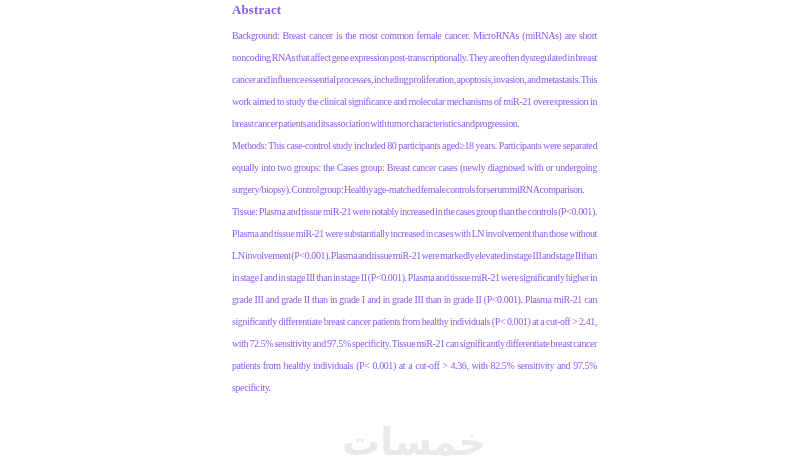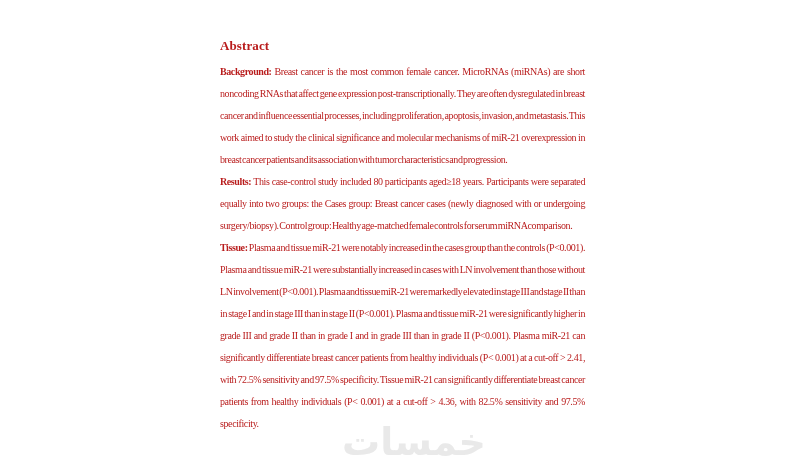--- a/index.html
+++ b/index.html
@@ -14,43 +14,42 @@
     overflow: hidden;
     font-family: "Liberation Serif", serif;
   }
   .page {
     position: absolute;
     inset: 0;
     background: #ffffff;
   }
   .content {
     position: absolute;
-    left: 220px;
+    left: 232px;
     top: 3px;
     width: 365px;
-    color: #b91c1c;
-    margin-top: 36px;
+    color: #8b5cf6;
   }
   .title {
     font-size: 13px;
     font-weight: bold;
     line-height: 14px;
     margin: 0 0 8px 0;
     letter-spacing: 0.1px;
   }
   .para {
     margin: 0;
     font-size: 10px;
     line-height: 22px;
     text-align: justify;
     letter-spacing: -0.4px;
     word-spacing: -1.5px;
   }
   .para .label {
-    font-weight: bold;
+    font-weight: normal;
   }
   .watermark {
     position: absolute;
     left: 342px;
     top: 420px;
     font-family: "DejaVu Sans", sans-serif;
     font-size: 38px;
     font-weight: bold;
     color: #e9e9e9;
     direction: rtl;
@@ -64,21 +63,21 @@
 <div class="page">
   <div class="content">
     <h1 class="title">Abstract</h1>
 
     <p class="para">
       <strong class="label">Background:</strong>
       <span>Breast cancer is the most common female cancer. MicroRNAs (miRNAs) are short noncoding RNAs that affect gene expression post-transcriptionally. They are often dysregulated in breast cancer and influence essential processes, including proliferation, apoptosis, invasion, and metastasis. This work aimed to study the clinical significance and molecular mechanisms of miR-21 overexpression in breast cancer patients and its association with tumor characteristics and progression.</span>
     </p>
 
     <p class="para">
-      <strong class="label">Results:</strong>
+      <strong class="label">Methods:</strong>
       <span>This case-control study included 80 participants aged≥18 years. Participants were separated equally into two groups: the Cases group: Breast cancer cases (newly diagnosed with or undergoing surgery/biopsy). Control group: Healthy age-matched female controls for serum miRNA comparison.</span>
     </p>
 
     <p class="para">
       <strong class="label">Tissue:</strong>
       <span>Plasma and tissue miR-21 were notably increased in the cases group than the controls (P&lt;0.001). Plasma and tissue miR-21 were substantially increased in cases with LN involvement than those without LN involvement (P&lt;0.001). Plasma and tissue miR-21 were markedly elevated in stage III and stage II than in stage I and in stage III than in stage II (P&lt;0.001). Plasma and tissue miR-21 were significantly higher in grade III and grade II than in grade I and in grade III than in grade II (P&lt;0.001). Plasma miR-21 can significantly differentiate breast cancer patients from healthy individuals (P&lt; 0.001) at a cut-off &gt; 2.41, with 72.5% sensitivity and 97.5% specificity. Tissue miR-21 can significantly differentiate breast cancer patients from healthy individuals (P&lt; 0.001) at a cut-off &gt; 4.36, with 82.5% sensitivity and 97.5% specificity.</span>
     </p>
   </div>
 
   <div class="watermark">خمسات</div>

